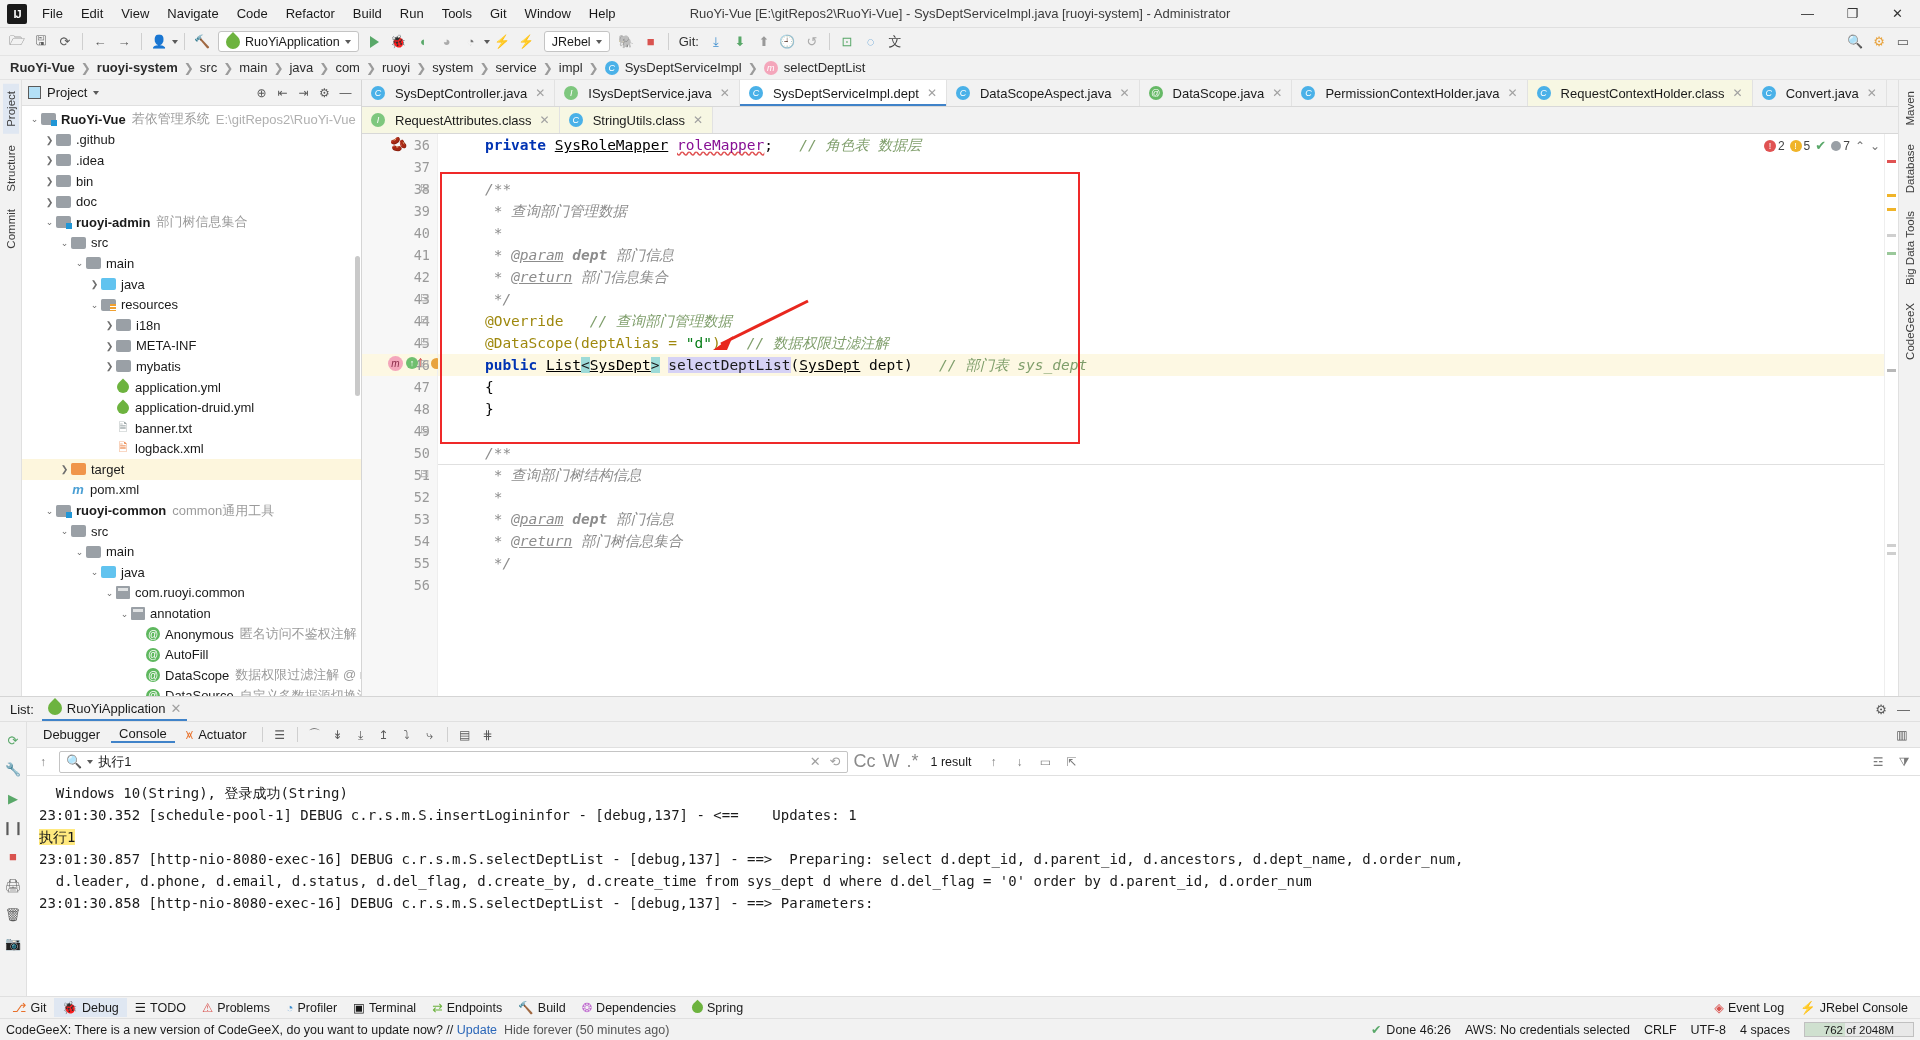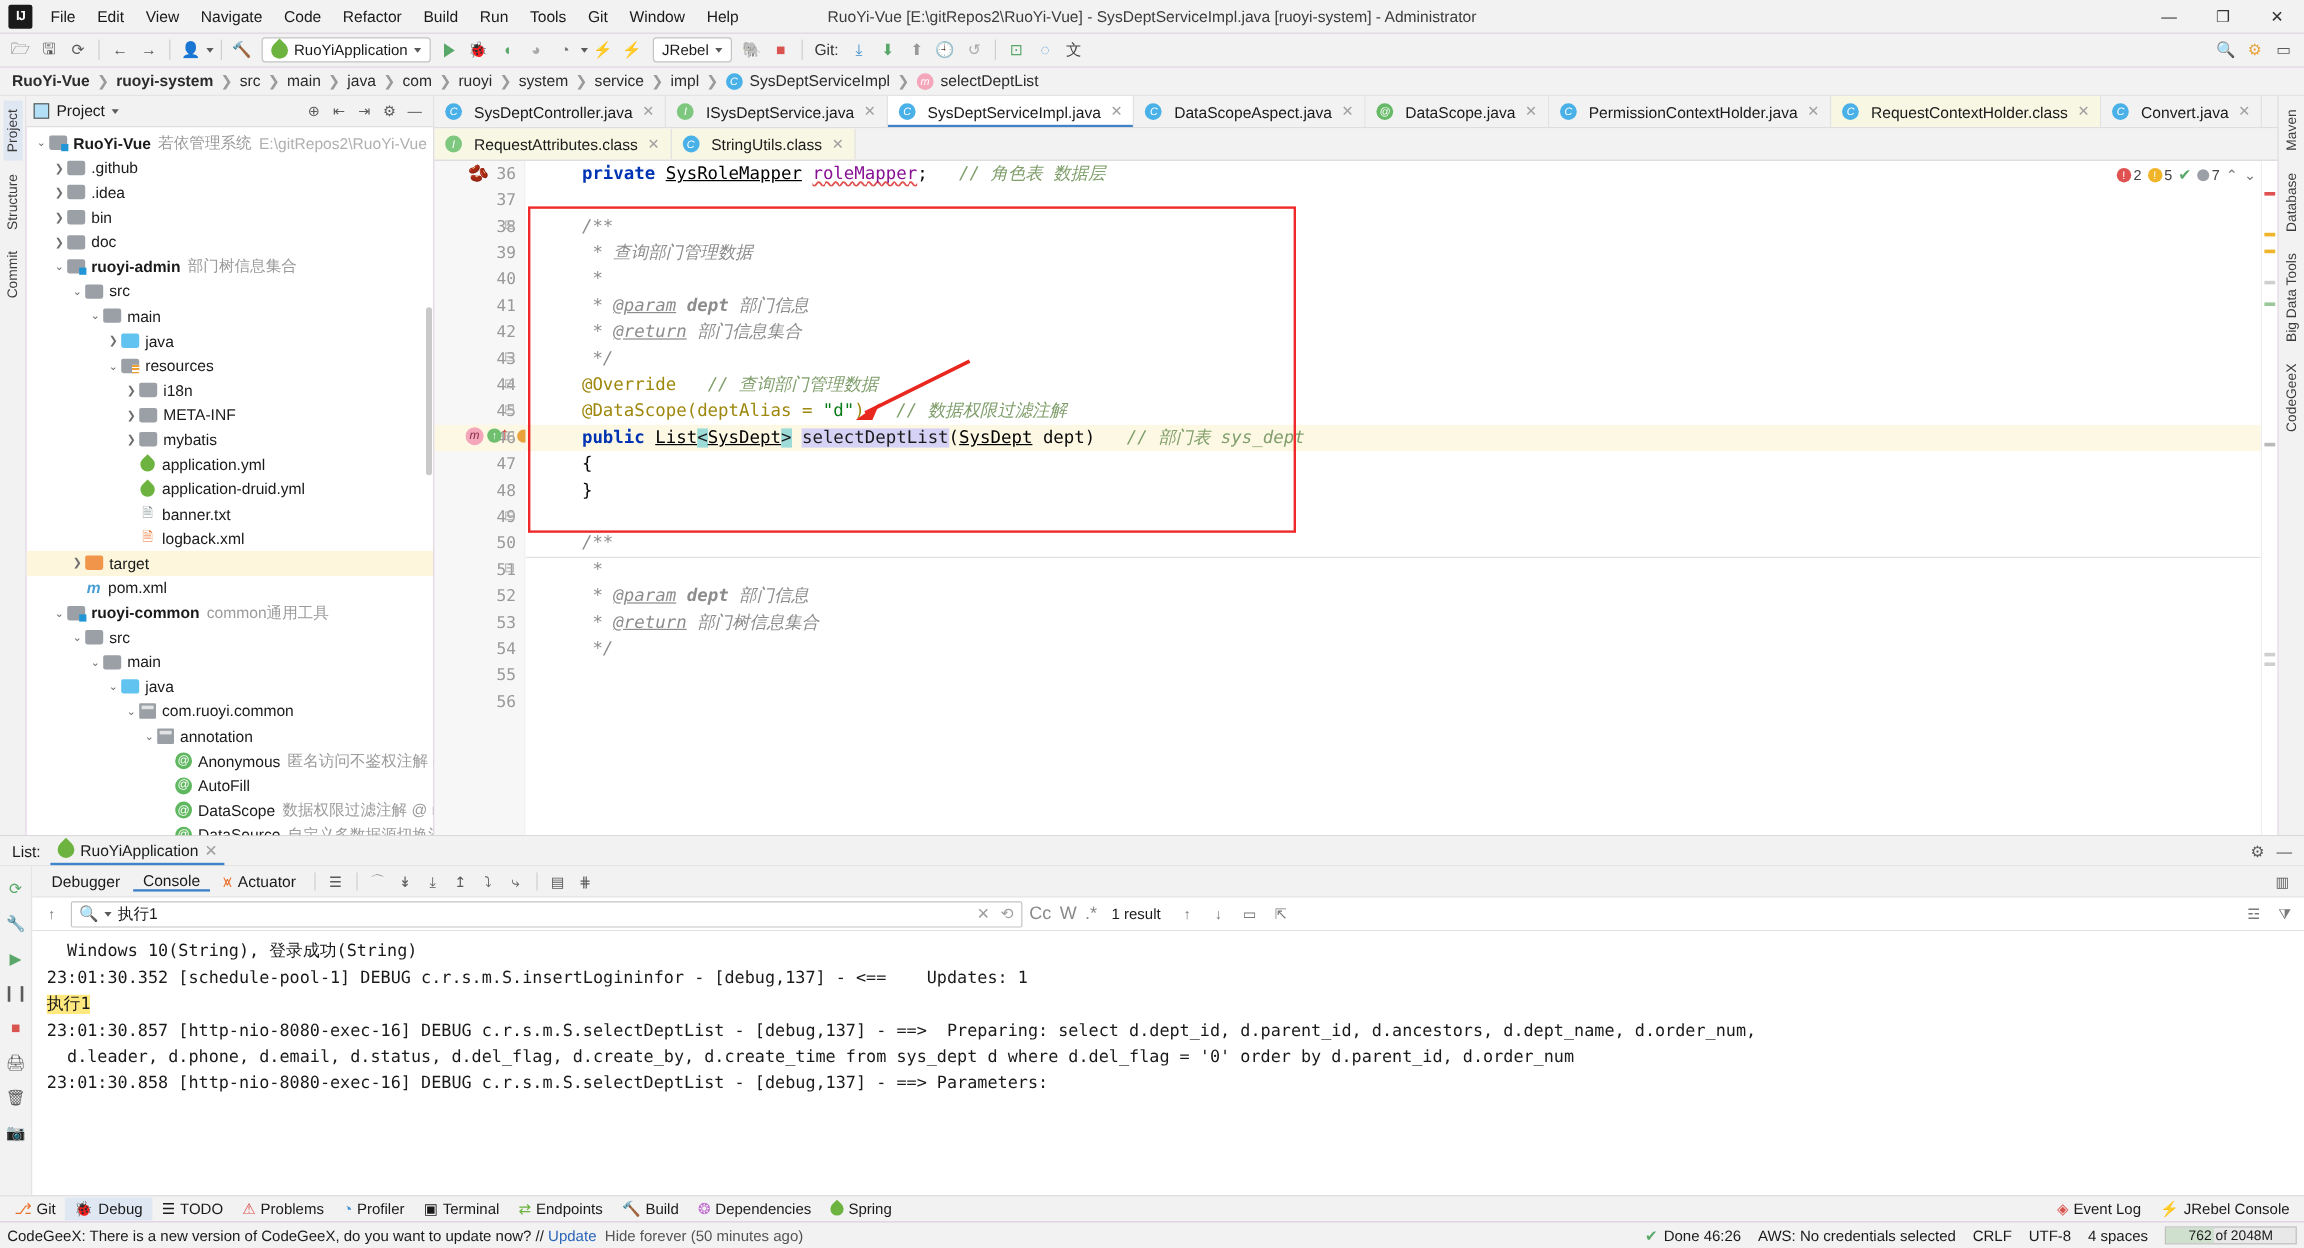--- a/index.html
+++ b/index.html
@@ -273,21 +273,21 @@
   .searchbar {
     height: 28px; display: flex; align-items: center; gap: 6px; padding: 0 6px;
     background: #fff; border-bottom: 1px solid #e0e0e0; flex: none;
   }
   .sb-arrow { width: 20px; display:flex;align-items:center;justify-content:center; color:#7a7a7a;font-size:12px; }
   .sb-field {
     flex: 1; height: 22px; display: flex; align-items: center; gap: 5px;
     border: 1px solid #c4c4c4; border-radius: 2px; padding: 0 6px; background: #fff;
   }
   .sb-val { font-size: 13px; color: #1a1a1a; }
-  .sb-right { display:flex; align-items:flex-start; gap:7px; color:#8a8a8a; font-size:15px; }
+  .sb-right { display:flex; align-items:flex-start; gap:7px; color:#8a8a8a; font-size:18px; }
   .sb-result { color:#1a1a1a; font-size:12.5px; margin: 0 6px; }
 
   .console {
     flex: 1; overflow: hidden; background: #fff; padding: 6px 0 0 0;
     font-family: "DejaVu Sans Mono", monospace; font-size: 14px; color: #1a1a1a;
   }
   .cl { height: 22px; line-height: 22px; padding-left: 12px; white-space: pre; }
   .hl-yellow { background: #ffe97f; }
 
   
@@ -612,21 +612,21 @@
             <span>SysDeptController.java</span>
             <span class="x">✕</span>
           </div>
           <div class="etab">
             <span class="bc-chip chip-i">I</span>
             <span>ISysDeptService.java</span>
             <span class="x">✕</span>
           </div>
           <div class="etab active">
             <span class="bc-chip chip-c">C</span>
-            <span>SysDeptServiceImpl.java</span>
+            <span>SysDeptServiceImpl.dept</span>
             <span class="x">✕</span>
           </div>
           <div class="etab">
             <span class="bc-chip chip-c">C</span>
             <span>DataScopeAspect.java</span>
             <span class="x">✕</span>
           </div>
           <div class="etab">
             <span class="bc-chip chip-a">@</span>
             <span>DataScope.java</span>
@@ -719,20 +719,21 @@
             <div class="cline">     <span class="cmt">* <u>@param</u> <b>dept</b> 部门信息</span></div>
             <div class="cline">     <span class="cmt">* <u>@return</u> 部门信息集合</span></div>
             <div class="cline">     <span class="cmt">*/</span></div>
             <div class="cline">    <span class="anno">@Override</span>   <span class="cmt2">// 查询部门管理数据</span></div>
             <div class="cline">    <span class="anno">@DataScope(deptAlias = <span class="str">"d"</span>)</span>   <span class="cmt2">// 数据权限过滤注解</span></div>
             <div class="cline cur">    <span class="kw">public</span> <span class="typ">List</span><span class="sel-cyan">&lt;</span><span class="typ">SysDept</span><span class="sel-cyan">&gt;</span> <span class="sel-lav">selectDeptList</span><span class="pln">(</span><span class="typ">SysDept</span> <span class="pln">dept)</span>   <span class="cmt2">// 部门表 sys_dept</span></div>
             <div class="cline">    <span class="pln">{</span></div>
             <div class="cline">    <span class="pln">}</span></div>
             <div class="cline"></div>
             <div class="cline">    <span class="cmt">/**</span></div>
+            <div class="cline">     <span class="cmt">* 查询部门树结构信息</span></div>
             <div class="cline">     <span class="cmt">*</span></div>
             <div class="cline">     <span class="cmt">* <u>@param</u> <b>dept</b> 部门信息</span></div>
             <div class="cline">     <span class="cmt">* <u>@return</u> 部门树信息集合</span></div>
             <div class="cline">     <span class="cmt">*/</span></div>
           </div>
 
         <div class="rgutter">
           <div class="mk" style="top:26px;background:#e05252;"></div>
           <div class="mk" style="top:60px;background:#f0b429;"></div>
           <div class="mk" style="top:74px;background:#f0b429;"></div>

